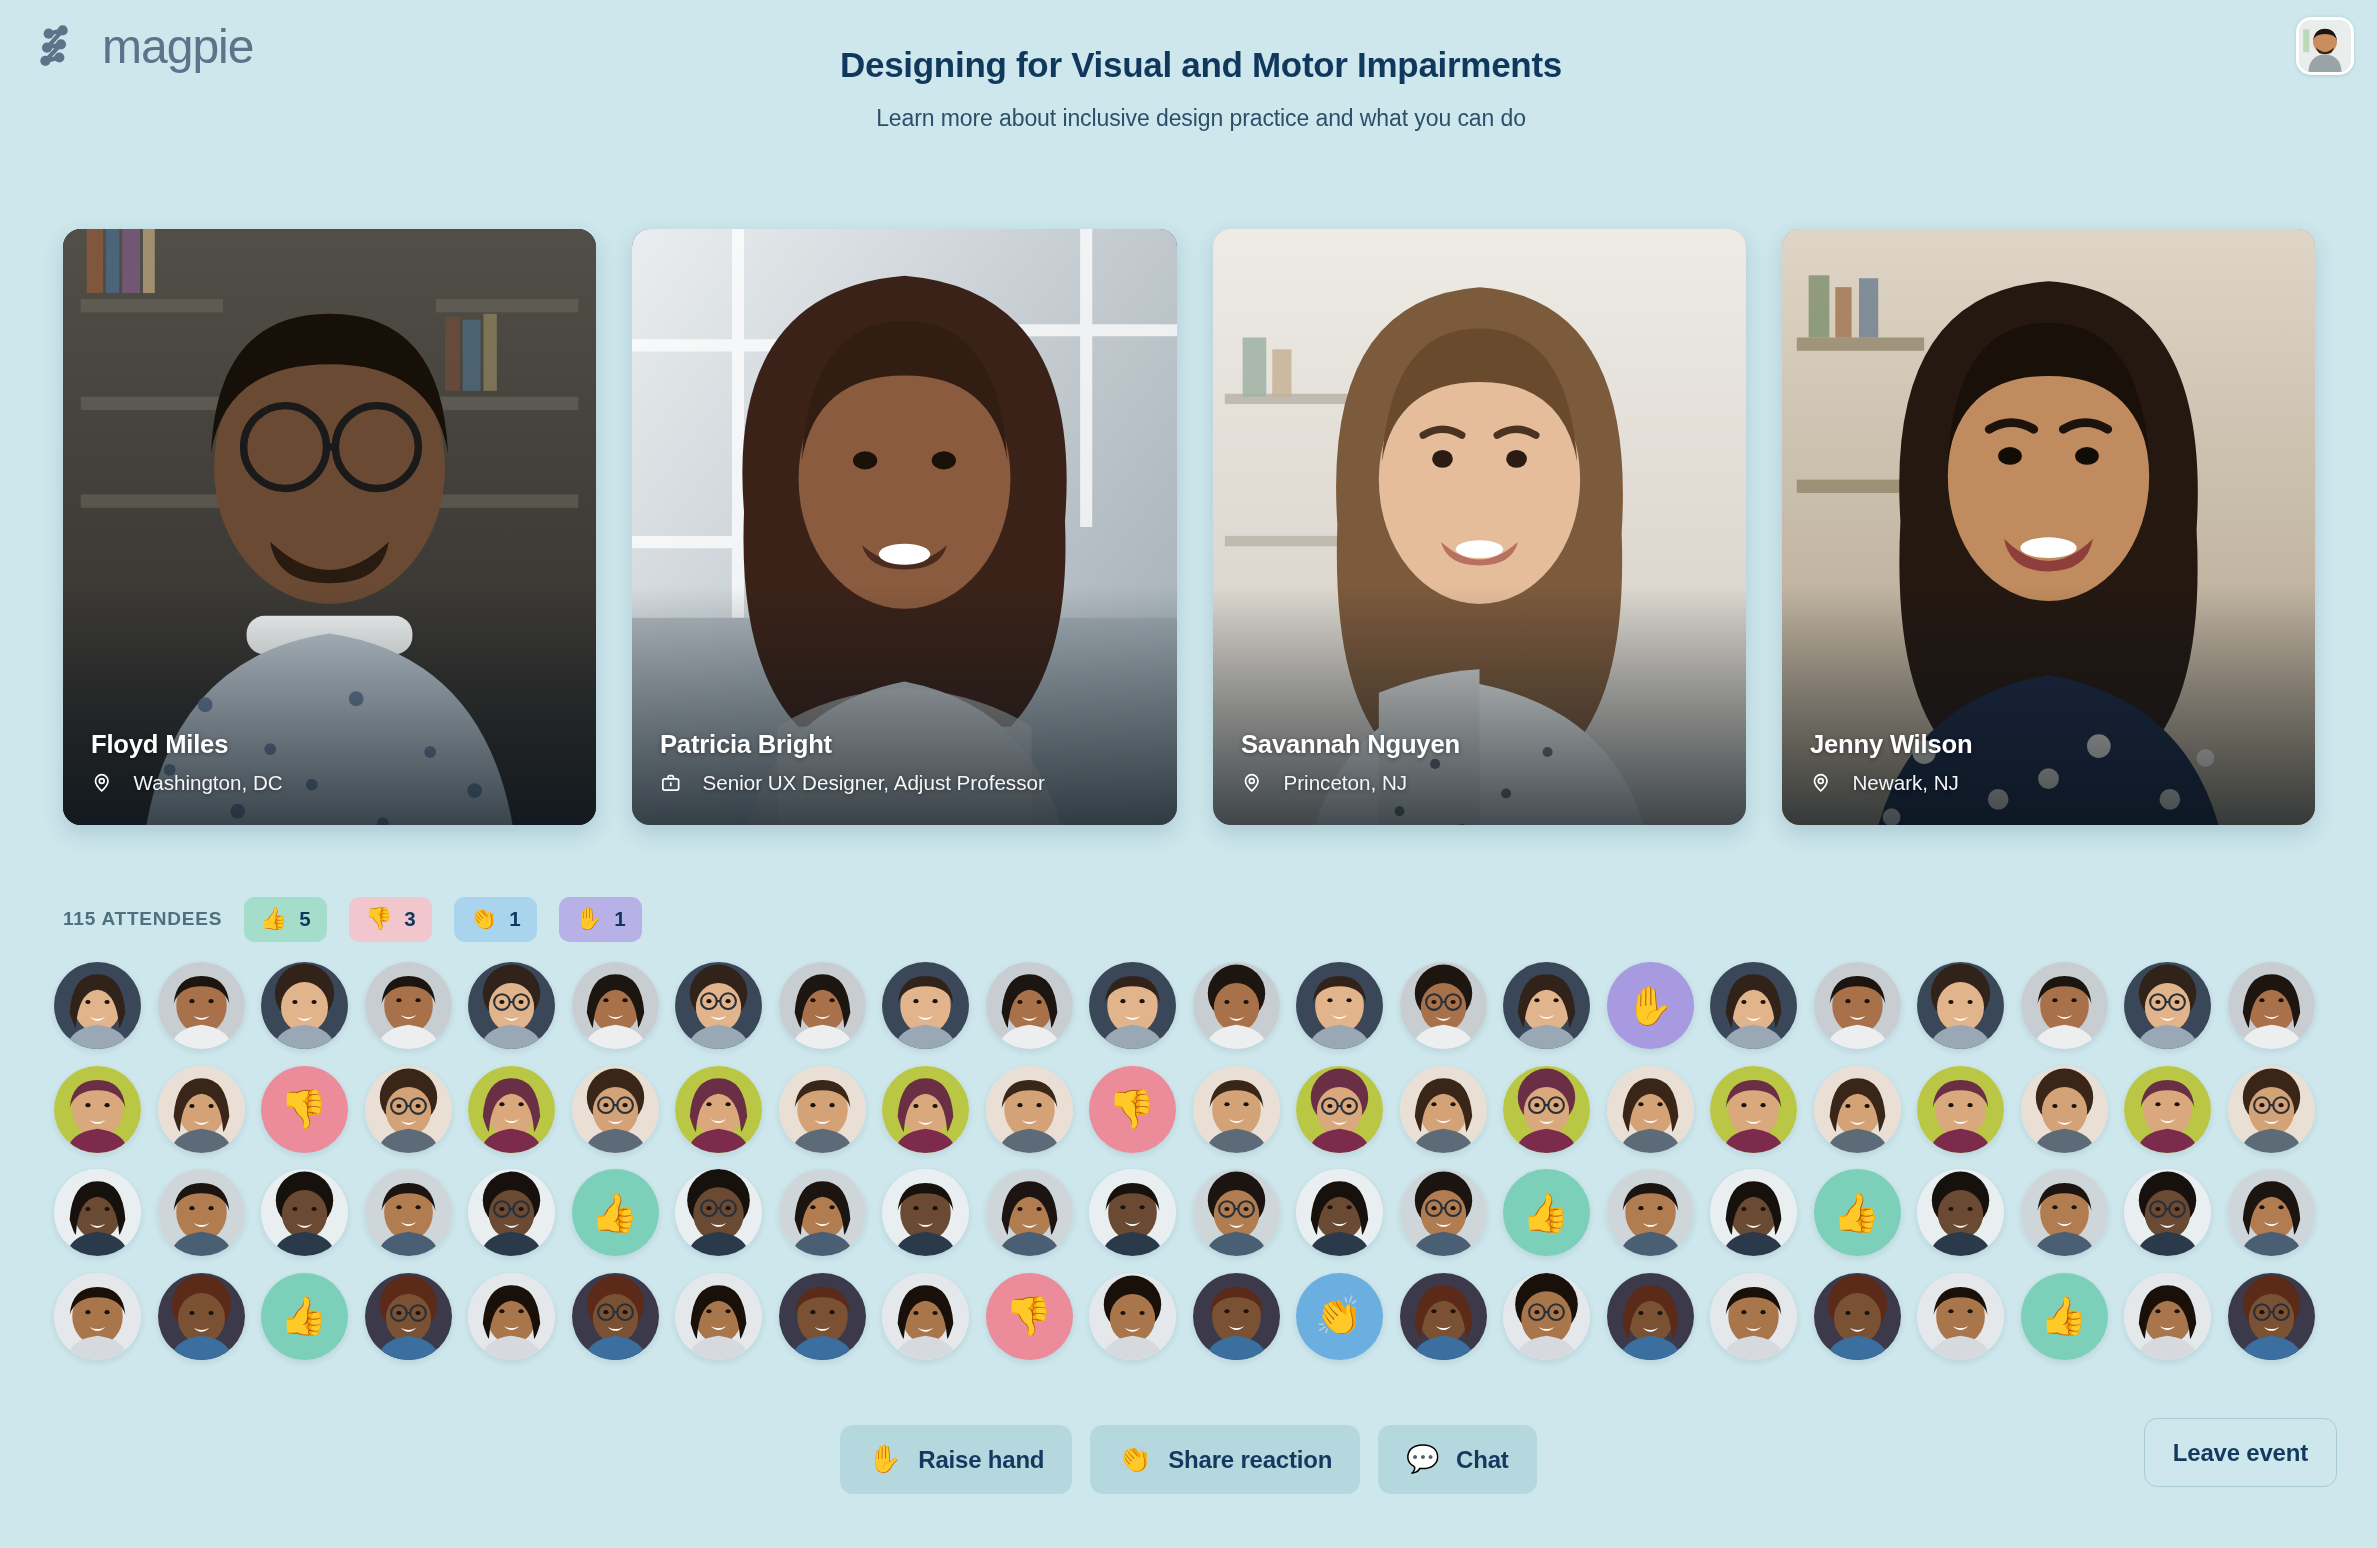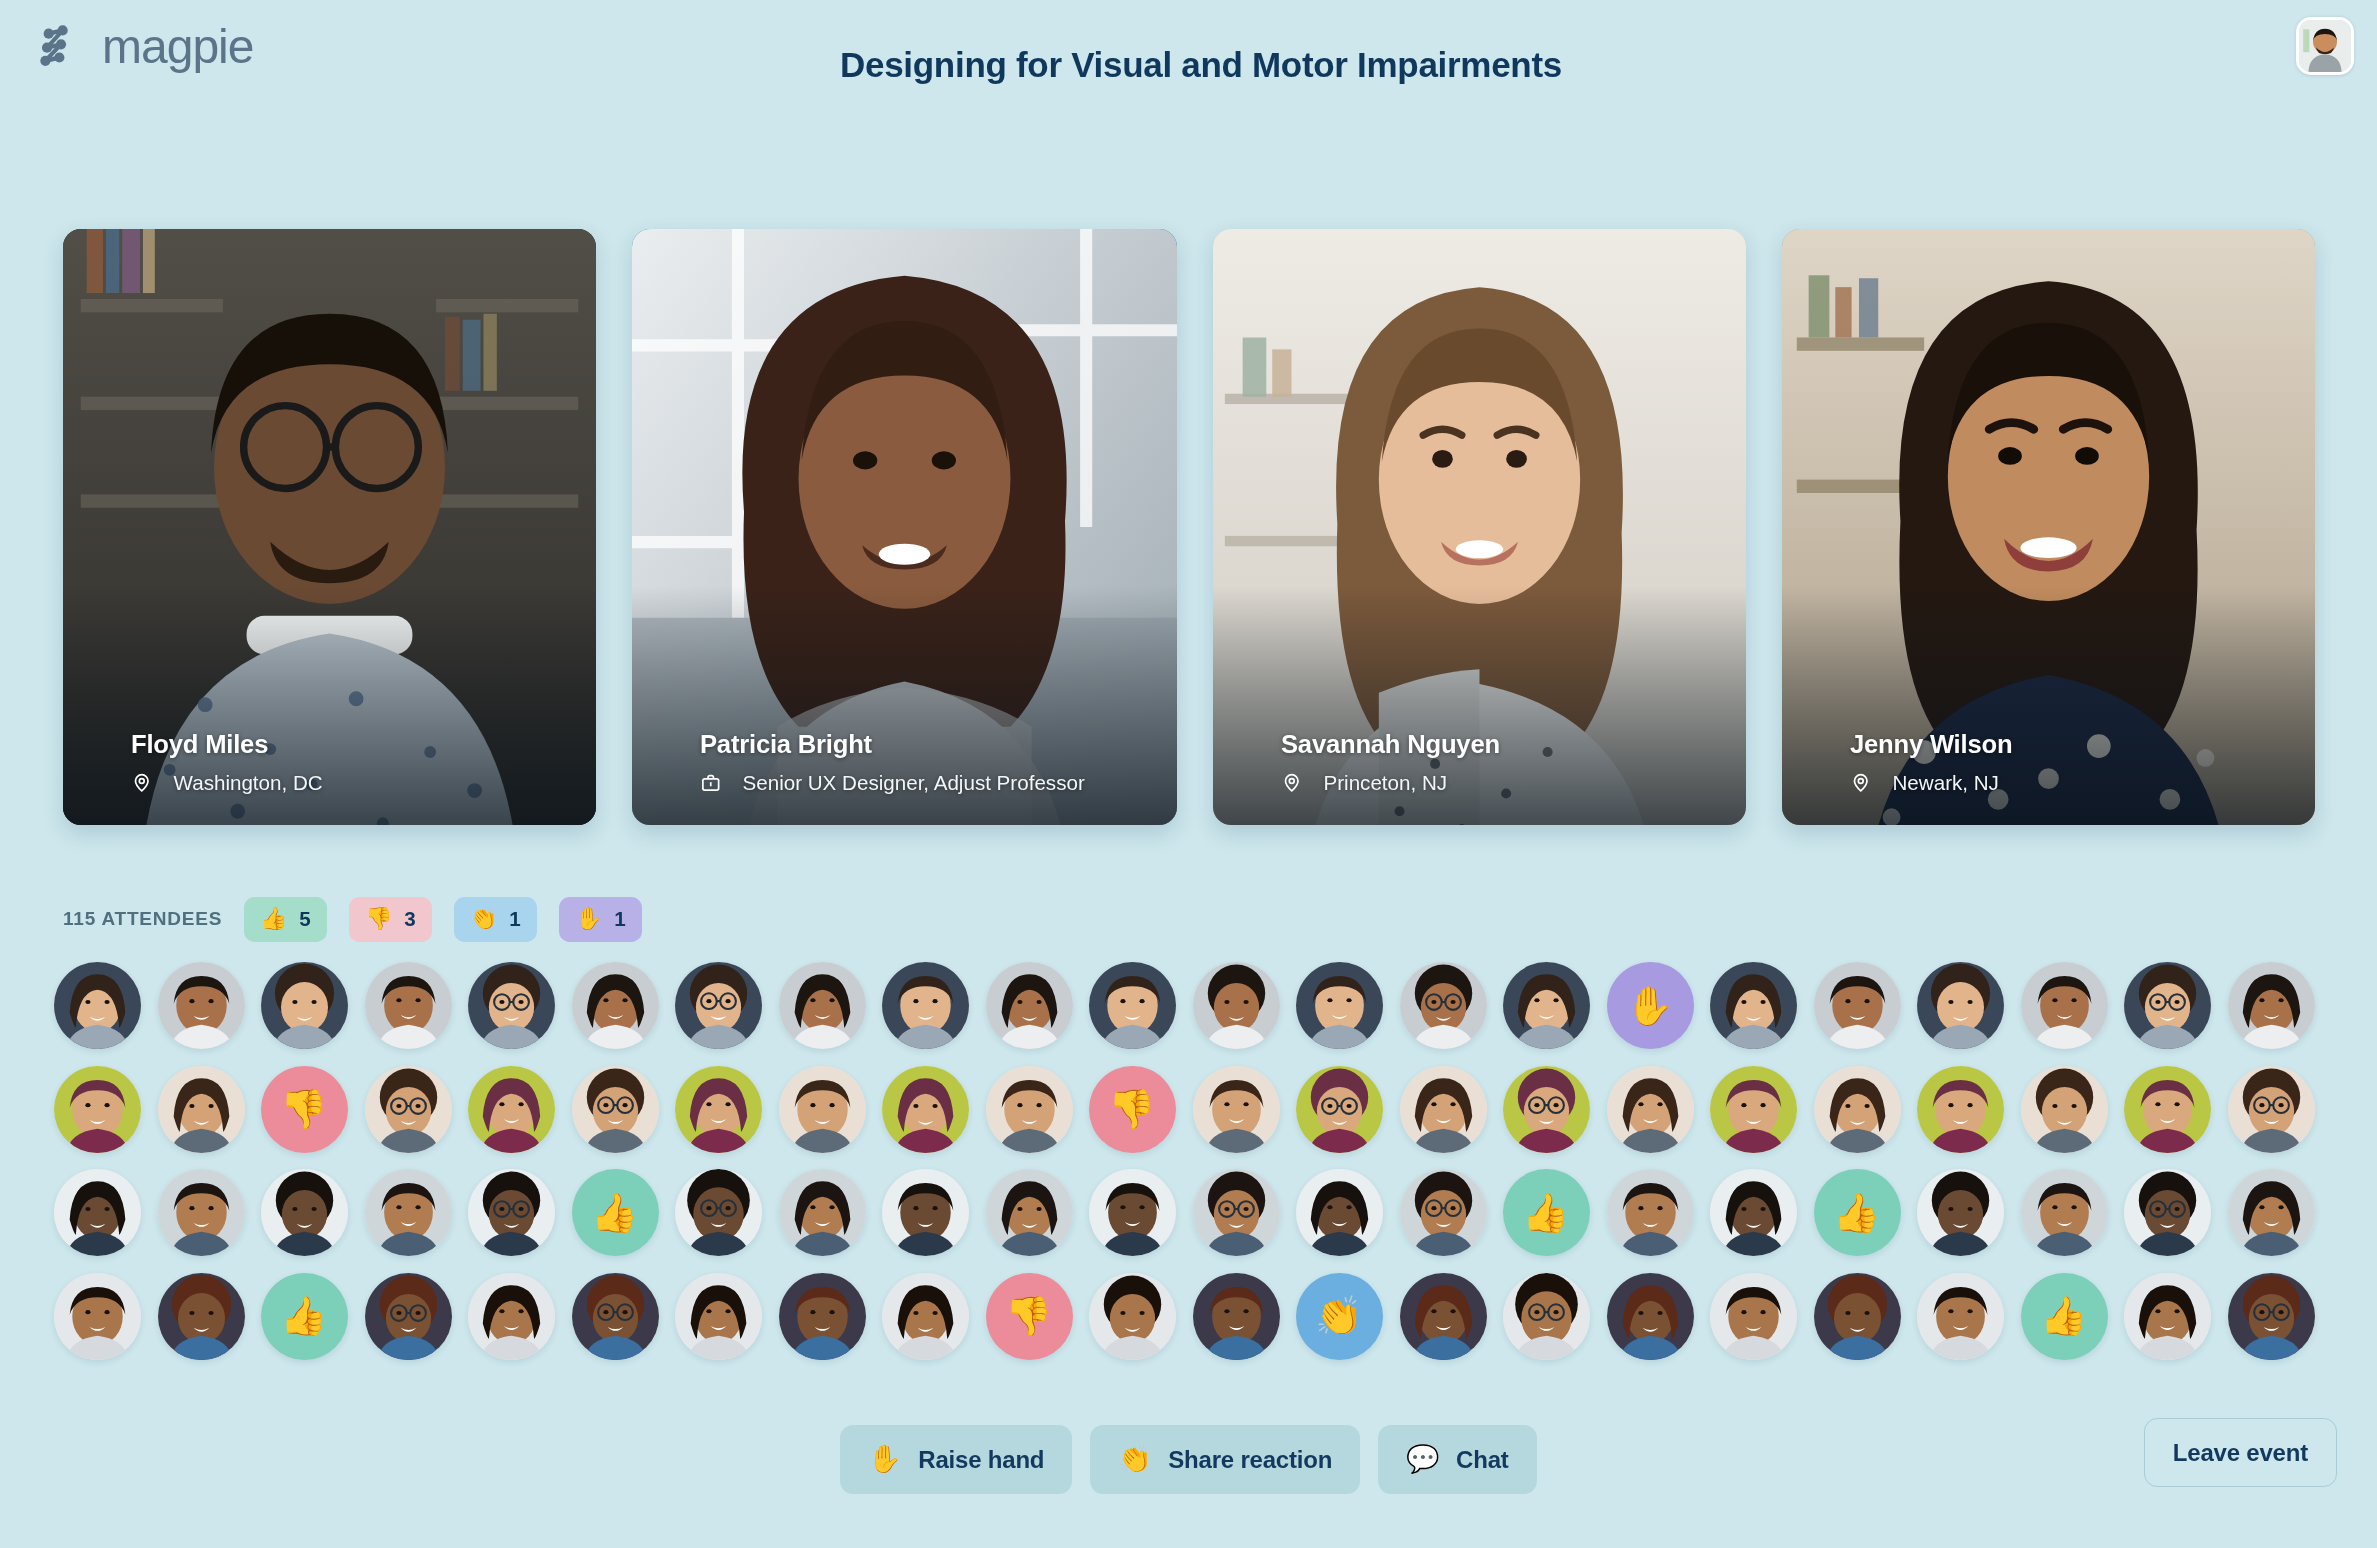--- a/index.html
+++ b/index.html
@@ -102,21 +102,20 @@
     left: 0; right: 0; bottom: 0;
     height: 239px;
     background: linear-gradient(to bottom, rgba(8,18,26,0) 0%, rgba(8,18,26,.30) 40%, rgba(8,18,26,.72) 100%);
     pointer-events: none;
   }
   .speaker .meta {
     position: absolute;
     left: 28px;
     bottom: 30px;
     right: 16.5px;
-    margin-left: 40px;
   }
   .speaker .sp-name {
     font-size: 25.6px;
     font-weight: 700;
     color: #ffffff;
     letter-spacing: -0.2px;
     text-shadow: 0 0.8px 4.1px rgba(0,0,0,.45);
   }
   .speaker .sp-sub {
     margin-top: 12.4px;
@@ -256,20 +255,21 @@
         <path d="M9 46 L26 42" stroke="#5c7489" stroke-width="5.4" stroke-linecap="round"></path>
         <path d="M30 9 L11 30" stroke="#5c7489" stroke-width="5.0" stroke-linecap="round"></path>
         <path d="M28 26 L9 46" stroke="#5c7489" stroke-width="5.0" stroke-linecap="round"></path>
       </g>
     </svg>
     <span class="brand-name">magpie</span>
   </div>
 
   <div class="headings">
     <div class="event-title">Designing for Visual and Motor Impairments</div>
+    <div class="event-subtitle">Learn more about inclusive design practice and what you can do</div>
   </div>
 
   <div class="me-avatar">
     <svg class="face" viewBox="0 0 100 100" preserveAspectRatio="xMidYMid slice">
       <rect width="100" height="100" fill="#e9eeec"></rect>
       <rect x="8" y="18" width="12" height="44" fill="#bcd9b8"></rect>
       <circle cx="50" cy="42" r="23" fill="#c98d5e"></circle>
       <path d="M27 40 Q30 17 50 17 Q70 17 73 40 Q70 27 50 27 Q30 27 27 40Z" fill="#1d150f"></path>
       <path d="M33 53 Q50 70 67 53 Q66 66 50 66 Q34 66 33 53Z" fill="#3a2418"></path>
       <path d="M18 100 Q20 68 50 66 Q80 68 82 100Z" fill="#9aa3a8"></path>

